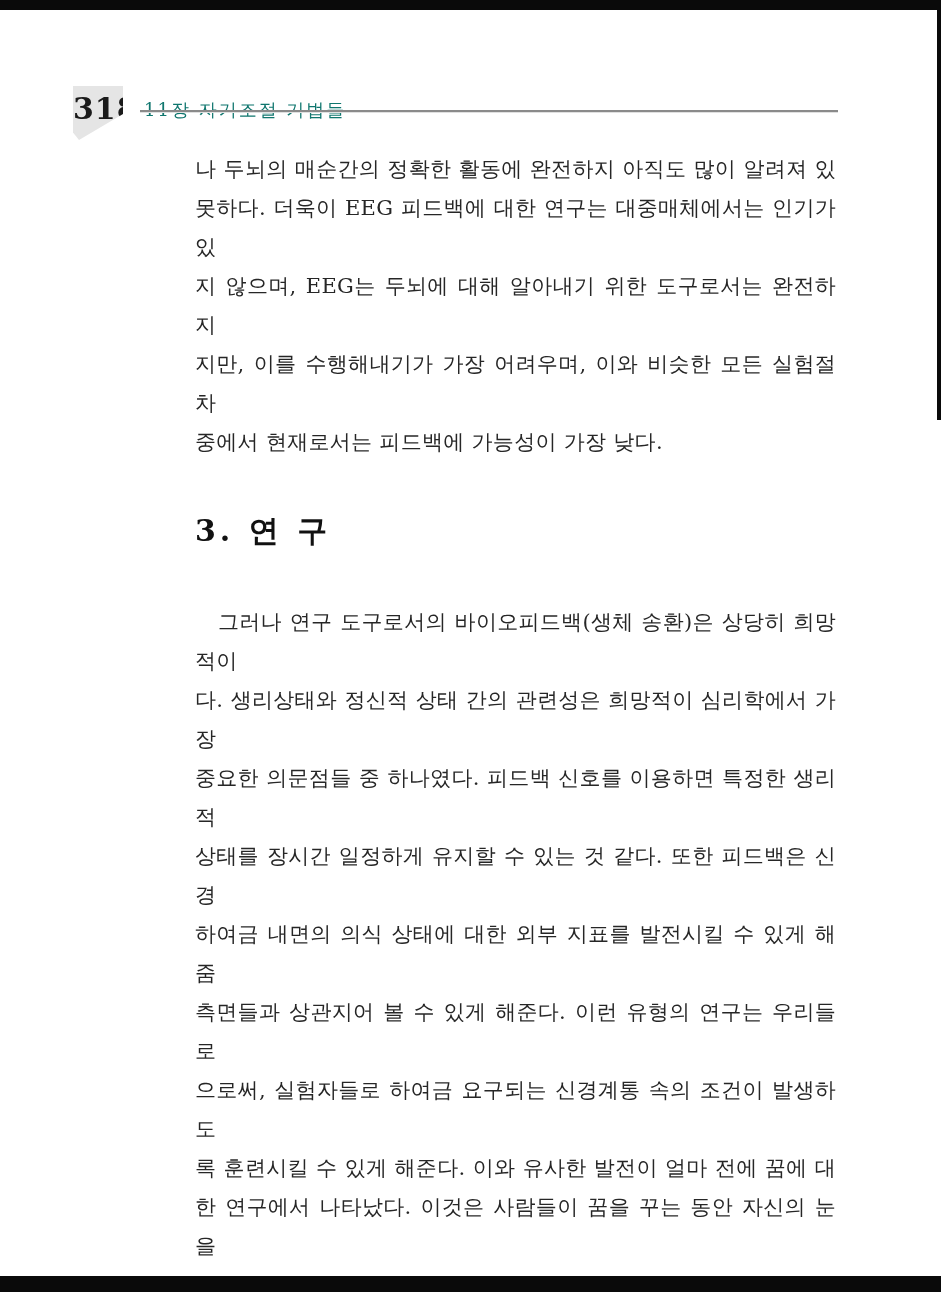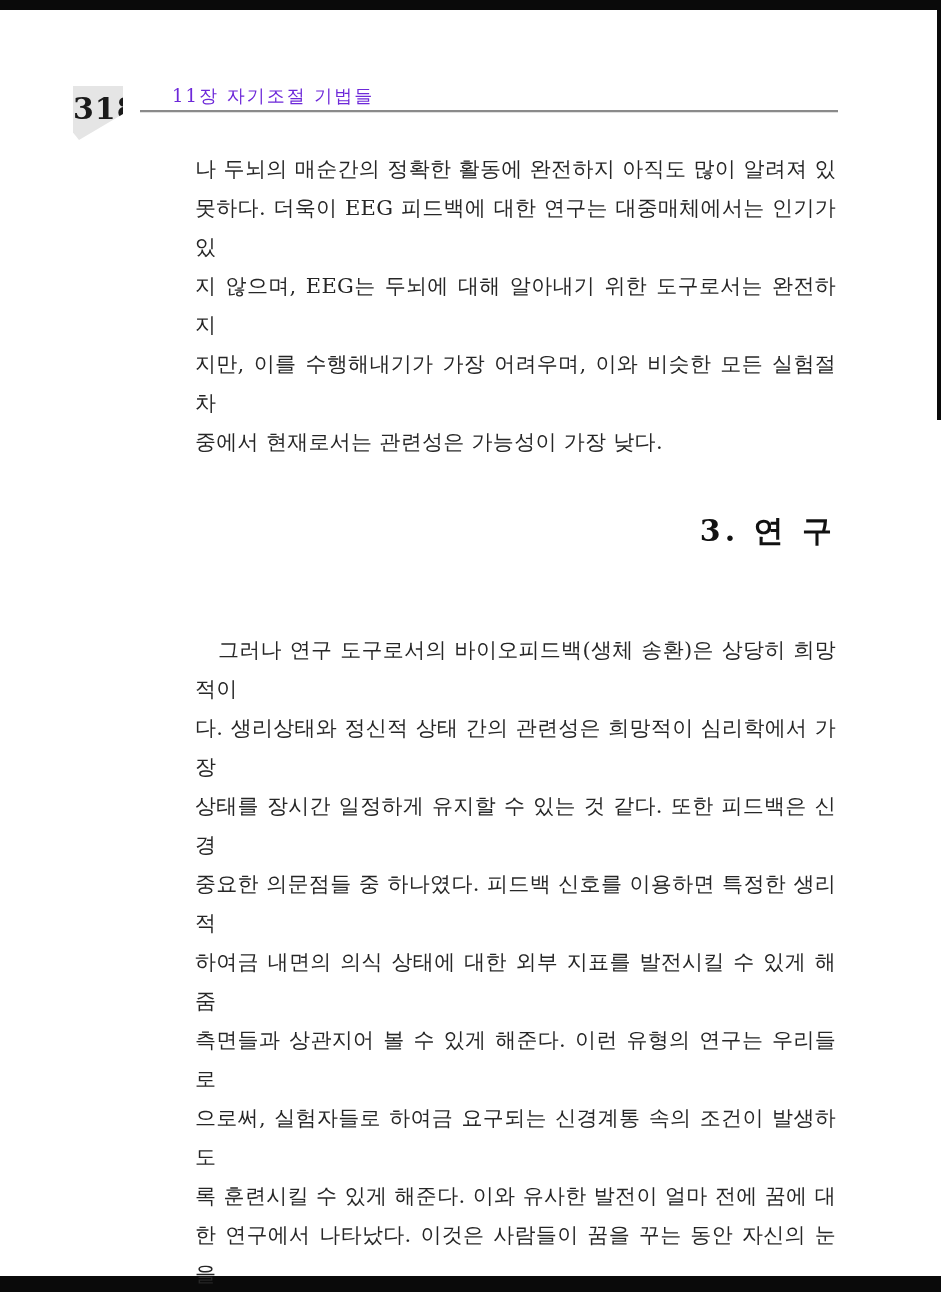--- a/index.html
+++ b/index.html
@@ -33,25 +33,24 @@
   .page-number {
     display: block;
     text-align: right;
     padding-top: 5px;
     font-size: 30px;
     font-weight: bold;
     color: #1a1a1a;
     letter-spacing: 1px;
   }
   .chapter-title {
-    position: absolute; left: 144px; top: 84px;
+    position: absolute; left: 144px; top: 98px;
     font-size: 18px;
-    color: #6d28d9;
+    color: #0f766e;
     letter-spacing: 2px;
-    margin-left: 28px;
   }
   .header-rule {
     position: absolute; left: 140px; top: 110px;
     width: 698px; height: 0;
     border-top: 2px solid #8a8a8a;
     border-bottom: 1px solid #e0e0e0;
   }
   .body-text {
     position: absolute; left: 195px; top: 150px;
     width: 641px;
@@ -60,27 +59,27 @@
     color: #262626;
     letter-spacing: 0.3px;
   }
   .line {
     text-align: justify;
     text-align-last: justify;
   }
   .line.no-stretch { text-align-last: left; }
   .line.indent { text-indent: 23px; }
   .section-heading {
-    text-align: right;
+    text-align: left;
     font-size: 30px;
     font-weight: bold;
     color: #111111;
     letter-spacing: 4px;
     margin-top: 49px;
-    margin-bottom: 81px;
+    margin-bottom: 53px;
   }
 </style>
 </head>
 <body>
 
 <div class="page">
 
   <div class="bar-top"></div>
   <div class="bar-right"></div>
   <div class="bar-bottom"></div>
@@ -92,30 +91,30 @@
   <div class="chapter-title">11장 자기조절 기법들</div>
   <div class="header-rule"></div>
 
   <div class="body-text">
     <div>
         <div class="paragraph">
           <div class="line">나 두뇌의 매순간의 정확한 활동에 완전하지 아직도 많이 알려져 있</div>
           <div class="line">못하다. 더욱이 EEG 피드백에 대한 연구는 대중매체에서는 인기가 있</div>
           <div class="line">지 않으며, EEG는 두뇌에 대해 알아내기 위한 도구로서는 완전하지</div>
           <div class="line">지만, 이를 수행해내기가 가장 어려우며, 이와 비슷한 모든 실험절차</div>
-          <div class="line no-stretch">중에서 현재로서는 관련성은 가능성이 가장 낮다.</div>
+          <div class="line no-stretch">중에서 현재로서는 피드백에 가능성이 가장 낮다.</div>
         </div>
       </div>
     <div class="section-heading">3. 연 구</div>
     <div>
         <div class="paragraph">
           <div class="line indent">그러나 연구 도구로서의 바이오피드백(생체 송환)은 상당히 희망적이</div>
           <div class="line">다. 생리상태와 정신적 상태 간의 관련성은 희망적이 심리학에서 가장</div>
+          <div class="line">중요한 의문점들 중 하나였다. 피드백 신호를 이용하면 특정한 생리적</div>
           <div class="line">상태를 장시간 일정하게 유지할 수 있는 것 같다. 또한 피드백은 신경</div>
-          <div class="line">중요한 의문점들 중 하나였다. 피드백 신호를 이용하면 특정한 생리적</div>
           <div class="line">하여금 내면의 의식 상태에 대한 외부 지표를 발전시킬 수 있게 해줌</div>
           <div class="line">측면들과 상관지어 볼 수 있게 해준다. 이런 유형의 연구는 우리들로</div>
           <div class="line">으로써, 실험자들로 하여금 요구되는 신경계통 속의 조건이 발생하도</div>
           <div class="line">록 훈련시킬 수 있게 해준다. 이와 유사한 발전이 얼마 전에 꿈에 대</div>
           <div class="line">한 연구에서 나타났다. 이것은 사람들이 꿈을 꾸는 동안 자신의 눈을</div>
         </div>
       </div>
   </div>
 
 </div>

